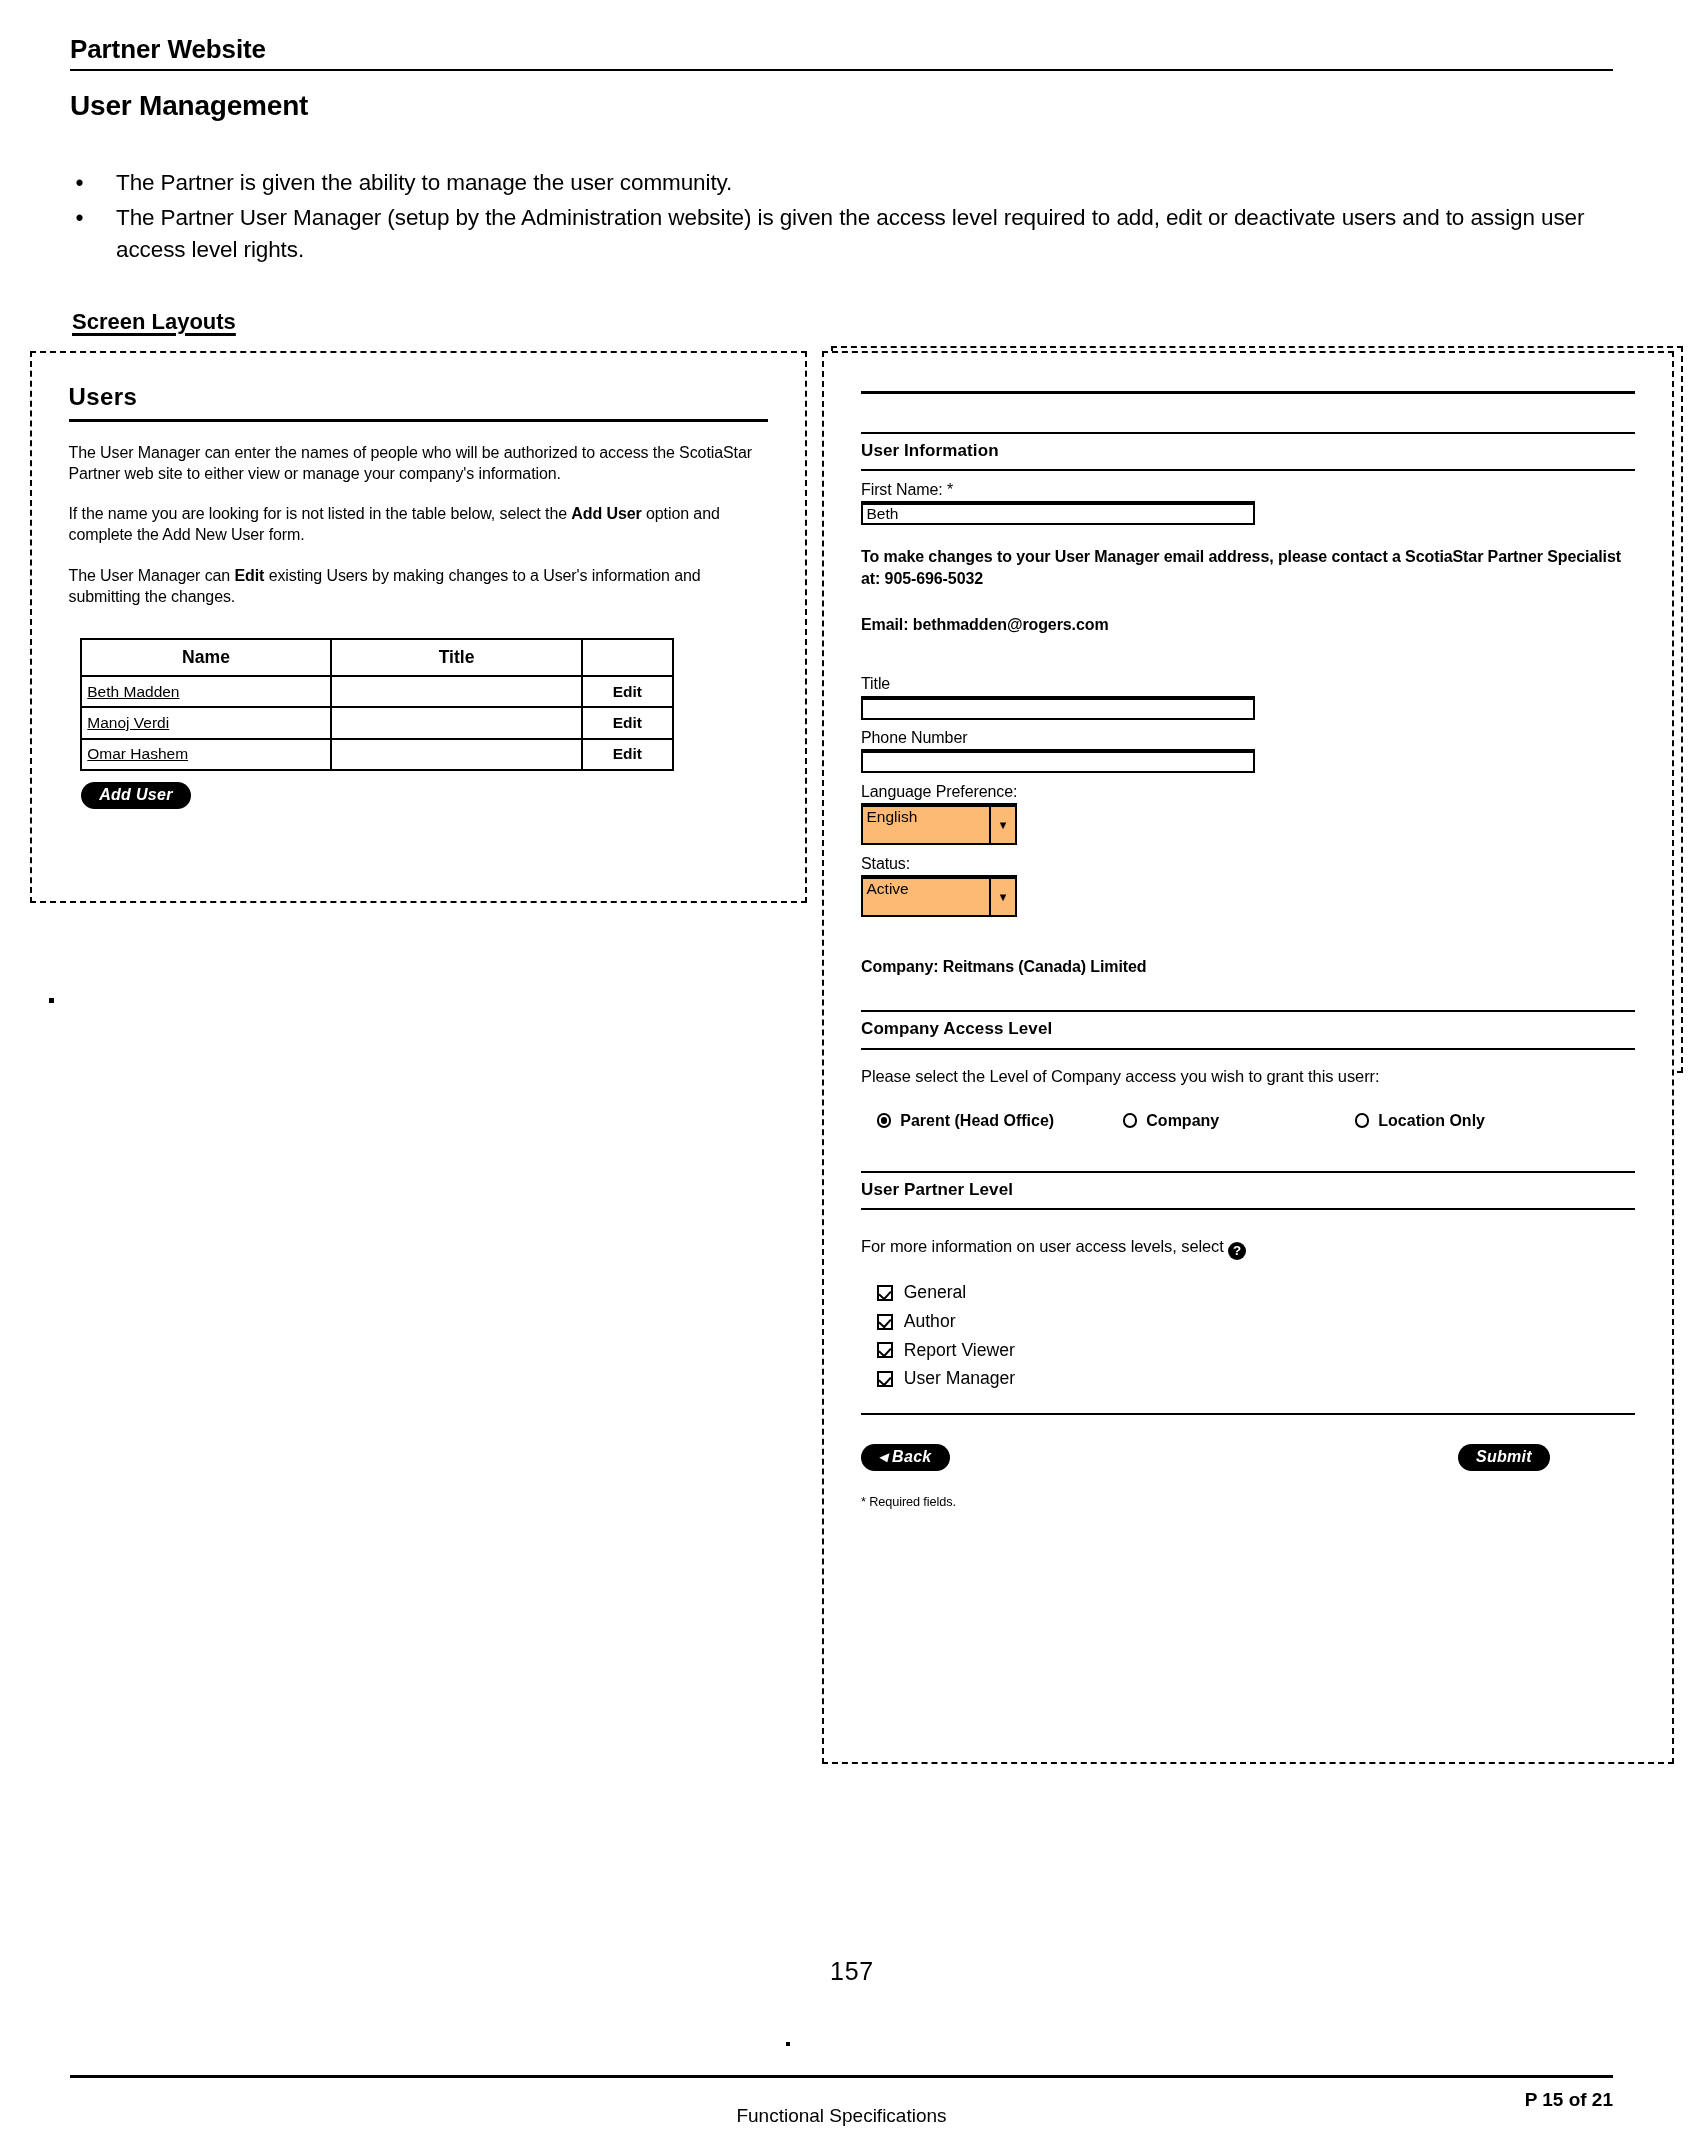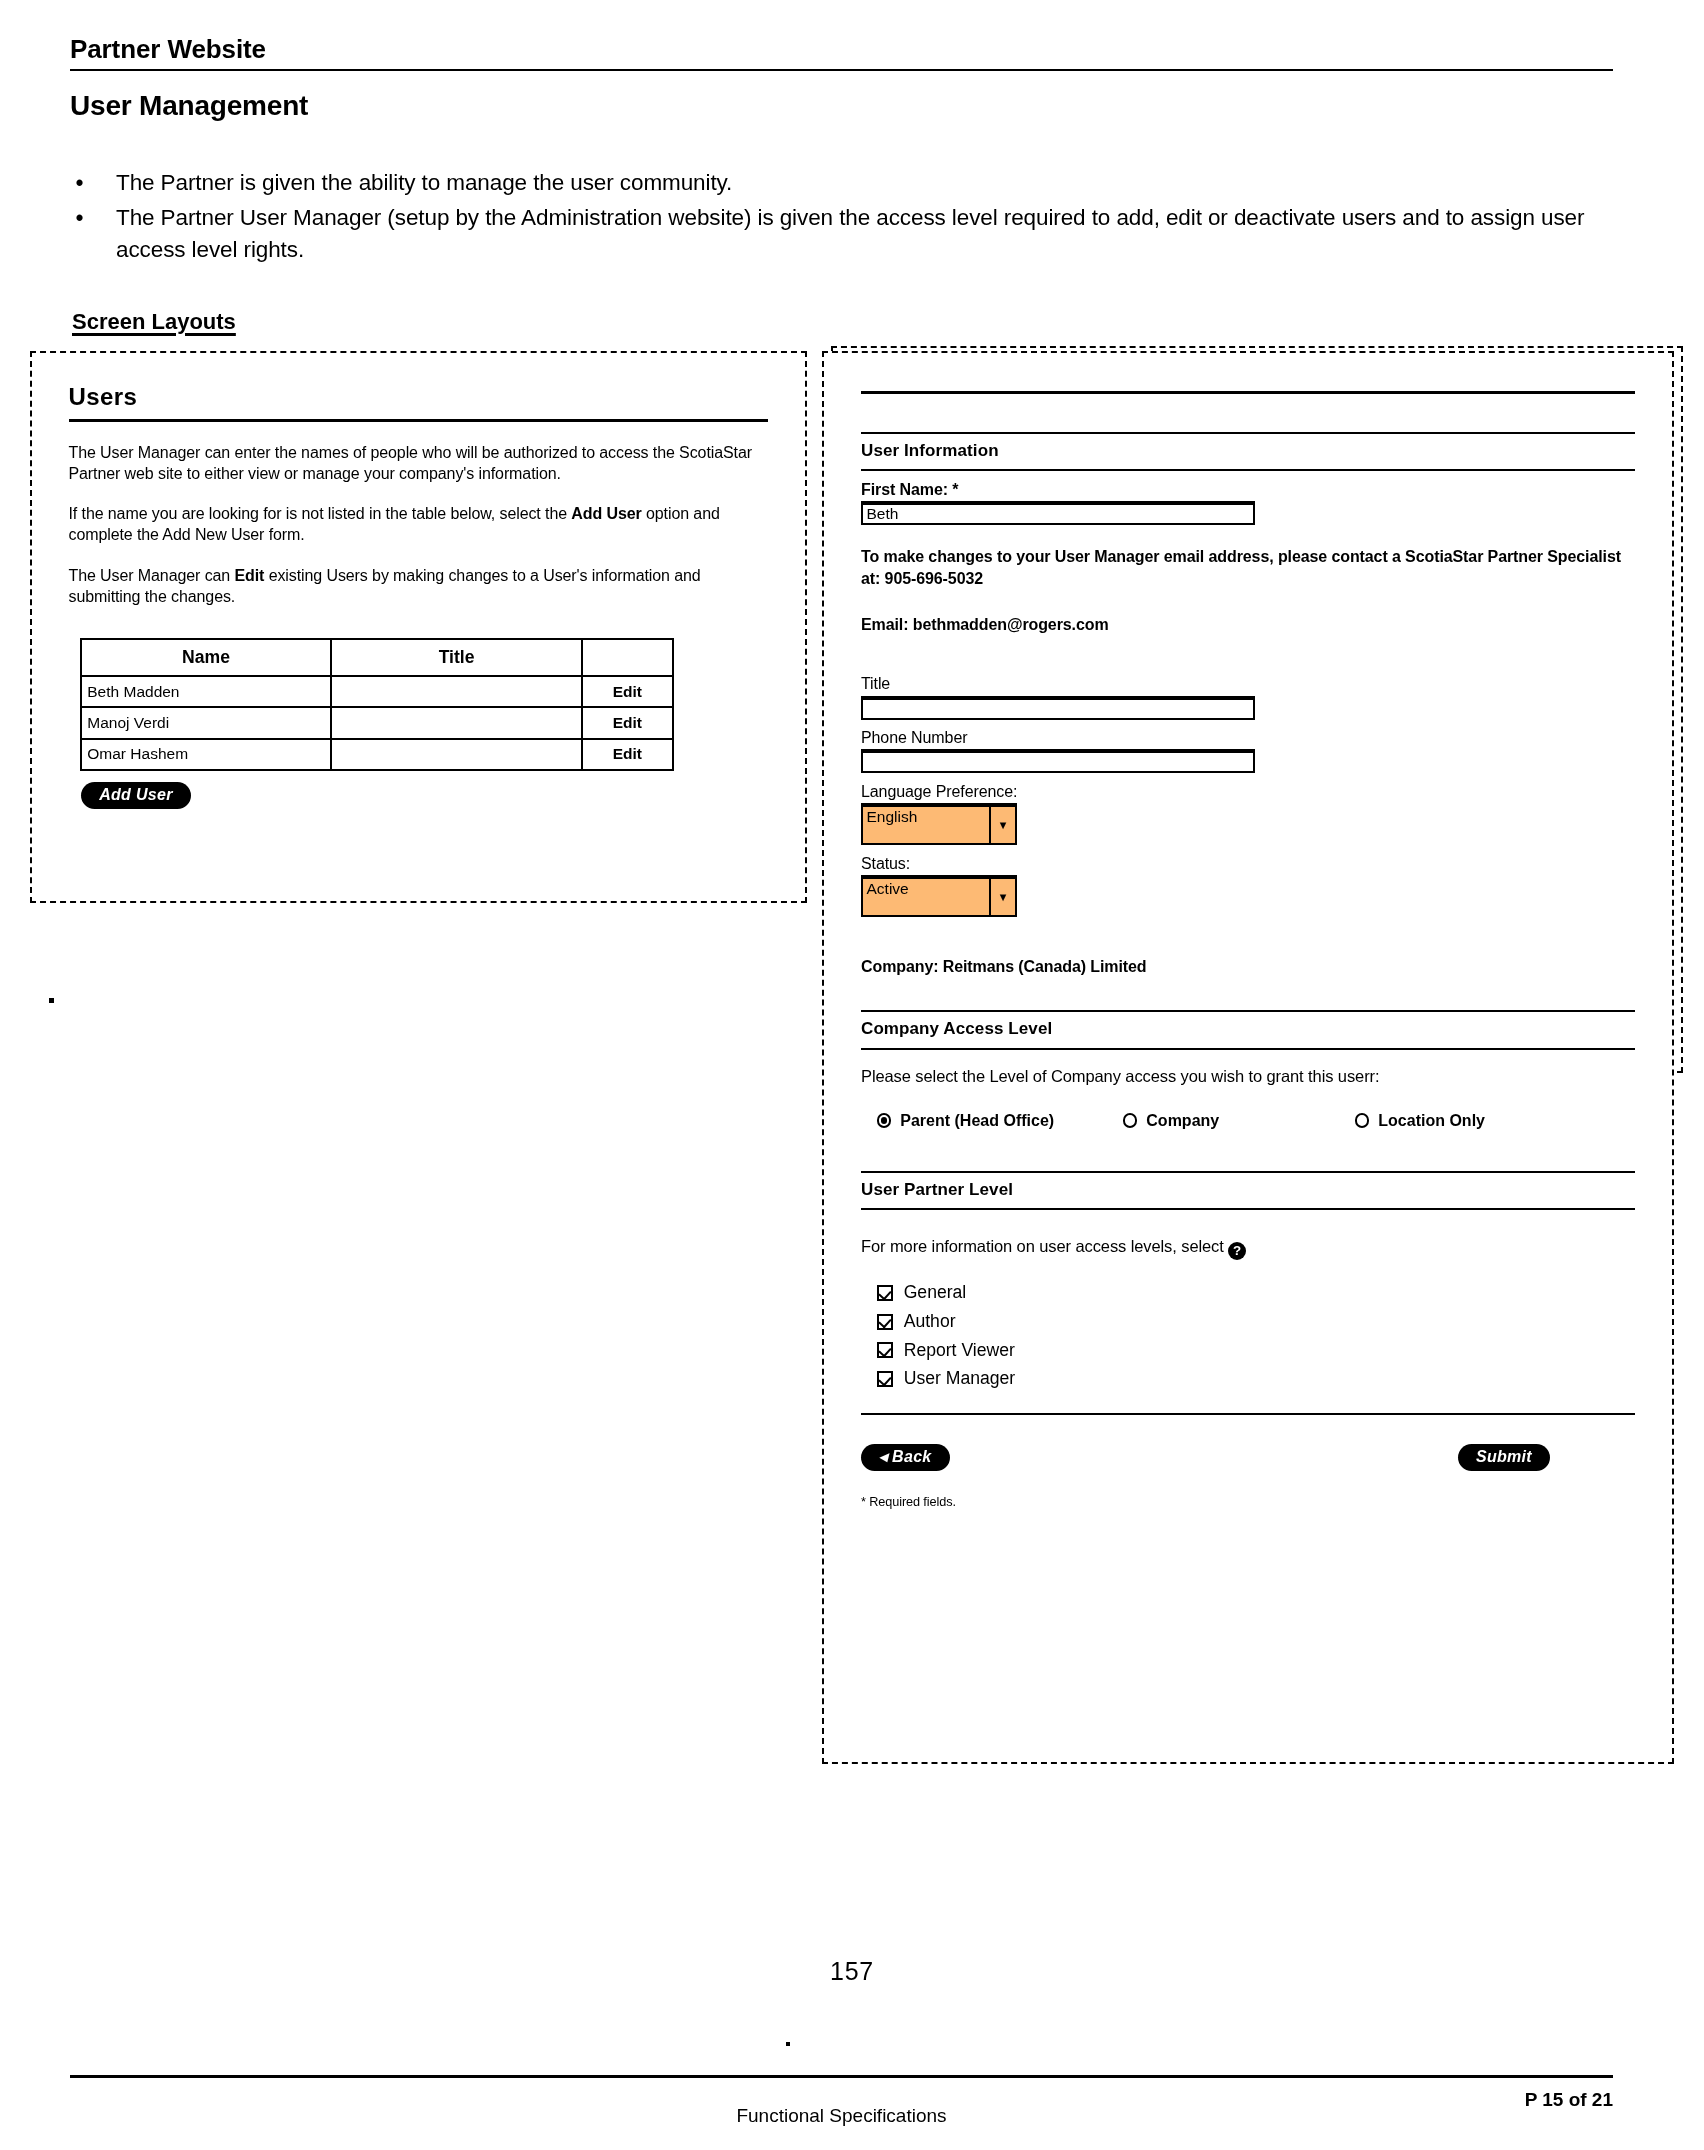--- a/index.html
+++ b/index.html
@@ -149,21 +149,21 @@
     font-size: 15.5px;
     height: 25px;
     padding: 2.1px 5.6px;
   }
   .users-table th {
     text-align: center;
     font-weight: bold;
     font-size: 17.6px;
     height: 31px;
   }
-  .users-table td.cell-name { text-align: left; }
+  .users-table td.cell-name { text-align: left; text-decoration: underline; }
   .users-table td.cell-title { text-align: left; }
   .users-table td.cell-edit {
     text-align: center;
     font-weight: bold;
     font-size: 15.5px;
   }
   .col-name  { width: 232px; }
   .col-title { width: 232px; }
   .col-act   { width: 84px; }
 
@@ -182,21 +182,21 @@
   }
   .btn-add-user {
     margin-top: 11.2px;
     margin-left: 12.7px;
   }
 
   
   .form-group { margin-top: 9.8px; }
   .field-label {
     font-size: 16px;
-    font-weight: bold;
+    font-weight: normal;
     letter-spacing: -0.1px;
     margin-bottom: 2.1px;
   }
   .field-label.reg { font-weight: normal; }
   .text-input {
     width: 394px;
     height: 24px;
     border: 2.1px solid #000;
     border-top-width: 4.2px;
     box-sizing: border-box;

